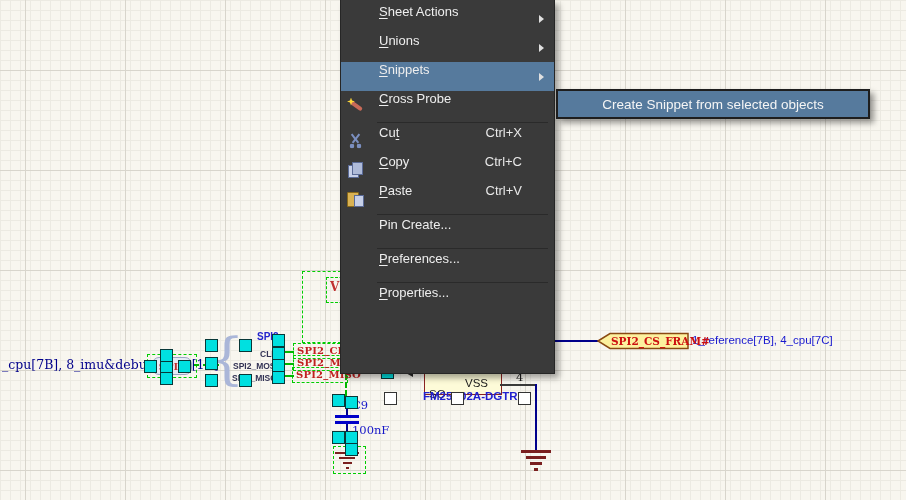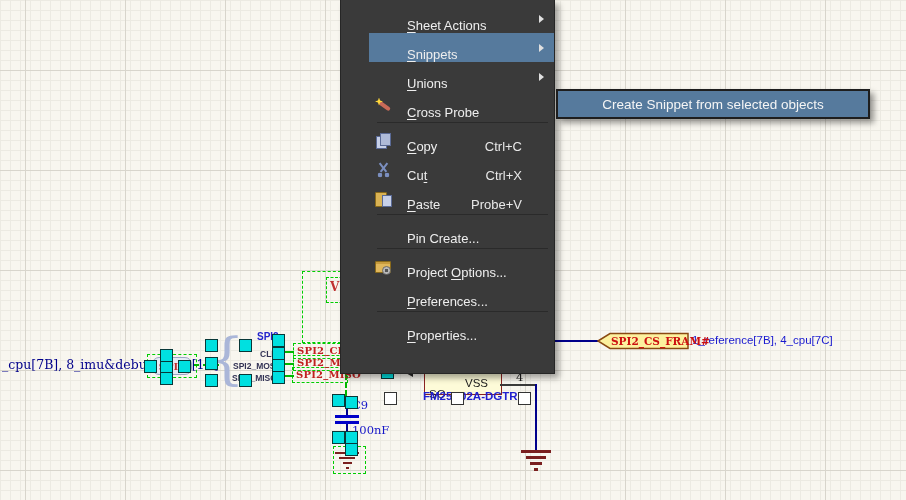--- a/index.html
+++ b/index.html
@@ -37,21 +37,21 @@
   .desig{font-size:11.5px;color:#1515c8;z-index:3;white-space:nowrap;}
   .gbar{background:#7a1f1f;z-index:2;}
   .capplate{background:#0000c8;z-index:3;}
   .pin2-tri{width:0;height:0;border-right:9px solid #2a2a2a;border-top:5px solid transparent;border-bottom:5px solid transparent;z-index:3;}
   .port-label{font-size:10.5px;font-weight:600;color:#cc1010;z-index:4;white-space:nowrap;}
   .pwr-v{font-size:12px;font-weight:600;color:#c03030;z-index:3;}
   
   #context-menu{position:absolute;left:340px;top:0;width:215px;height:374px;background:#3a3a3a;
     border:1px solid #262626;border-top:none;box-sizing:border-box;padding-top:4px;
     box-shadow:4px 4px 6px rgba(0,0,0,.35);z-index:10;color:#eeeeee;font-size:13px;}
-  .mi{height:29px;display:flex;align-items:flex-end;position:relative;padding-left:38px;padding-right:8px;box-sizing:border-box;cursor:default;margin-left:28px;}
+  .mi{height:29px;display:flex;align-items:flex-start;position:relative;padding-left:38px;padding-right:8px;box-sizing:border-box;cursor:default;}
   .mi.hl{background:#567a9d;}
   .mi-label{white-space:nowrap;}
   .accel{text-decoration:underline;text-underline-offset:2px;}
   .mi-short{margin-left:auto;padding-right:24px;color:#e8e8e8;}
   .mi-arrow{position:absolute;right:10px;top:50%;margin-top:-4px;width:0;height:0;
     border-left:5px solid #e0e0e0;border-top:4px solid transparent;border-bottom:4px solid transparent;}
   .sep{height:5px;position:relative;}
   .sep::after{content:"";position:absolute;left:36px;right:6px;top:2px;border-top:1px solid #2a2a2a;}
   .mi-icon{position:absolute;left:5px;top:50%;margin-top:-9px;width:18px;height:18px;}
   
@@ -175,57 +175,53 @@
         <div class="abs vhandle" style="left: 518px; top: 392px;"></div>
       </div>
   </div>
 
   <div id="context-menu">
     <div id="menu-items">
         <div class="mi">
           <span class="mi-label"><span class="accel">S</span>heet Actions</span>
           <span class="mi-arrow"></span>
         </div>
+        <div class="mi">
+          <span class="mi-label"><span class="accel">U</span>nions</span>
+          <span class="mi-arrow"></span>
+        </div>
         <div class="mi hl">
           <span class="mi-label"><span class="accel">S</span>nippets</span>
           <span class="mi-arrow"></span>
         </div>
         <div class="mi">
-          <span class="mi-label"><span class="accel">U</span>nions</span>
-          <span class="mi-arrow"></span>
-        </div>
-        <div class="mi">
           <span class="mi-icon ic-cross-probe"></span>
           <span class="mi-label"><span class="accel">C</span>ross Probe</span>
         </div>
         <div class="sep"></div>
+        <div class="mi">
+          <span class="mi-icon ic-cut"></span>
+          <span class="mi-label">Cu<span class="accel">t</span></span>
+          <span class="mi-short">Ctrl+X</span>
+        </div>
         <div class="mi">
           <span class="mi-icon ic-copy"></span>
           <span class="mi-label"><span class="accel">C</span>opy</span>
           <span class="mi-short">Ctrl+C</span>
         </div>
         <div class="mi">
-          <span class="mi-icon ic-cut"></span>
-          <span class="mi-label">Cu<span class="accel">t</span></span>
-          <span class="mi-short">Ctrl+X</span>
-        </div>
-        <div class="mi">
           <span class="mi-icon ic-paste"></span>
           <span class="mi-label"><span class="accel">P</span>aste</span>
-          <span class="mi-short">Probe+V</span>
+          <span class="mi-short">Ctrl+V</span>
         </div>
         <div class="sep"></div>
         <div class="mi">
           <span class="mi-label">Pin Create...</span>
         </div>
         <div class="sep"></div>
-        <div class="mi">
-          <span class="mi-icon ic-project-options"></span>
-          <span class="mi-label">Project <span class="accel">O</span>ptions...</span>
-        </div>
         <div class="mi">
           <span class="mi-label"><span class="accel">P</span>references...</span>
         </div>
         <div class="sep"></div>
         <div class="mi">
           <span class="mi-label"><span class="accel">P</span>roperties...</span>
         </div>
       </div>
   </div>
 

